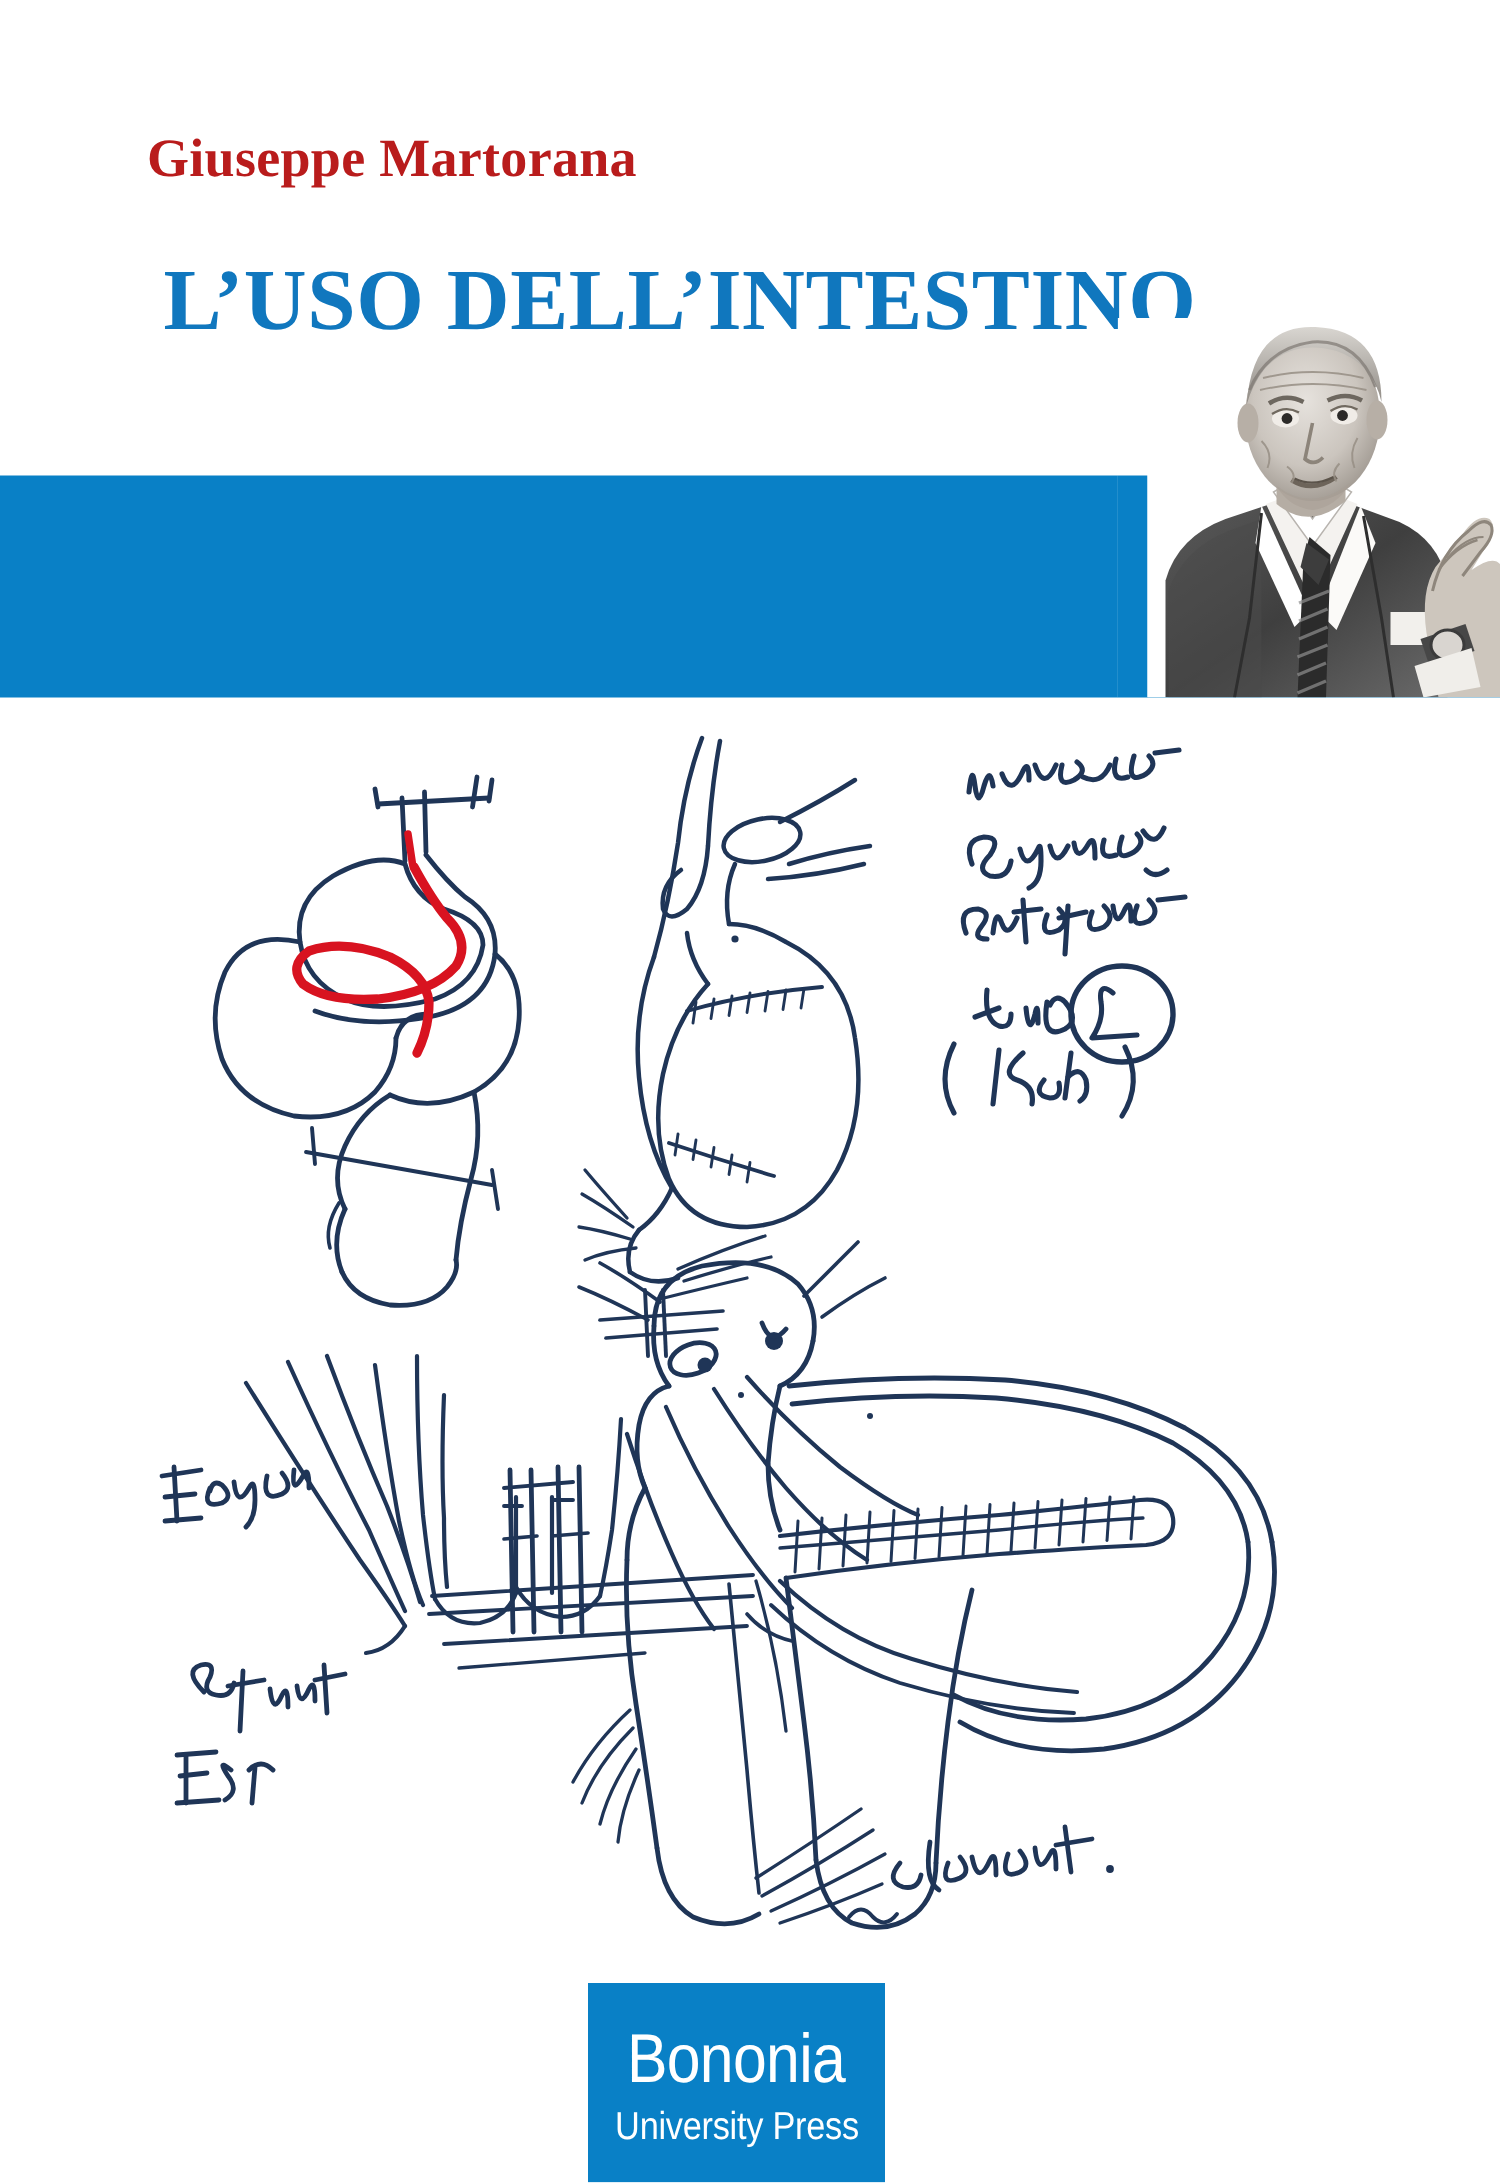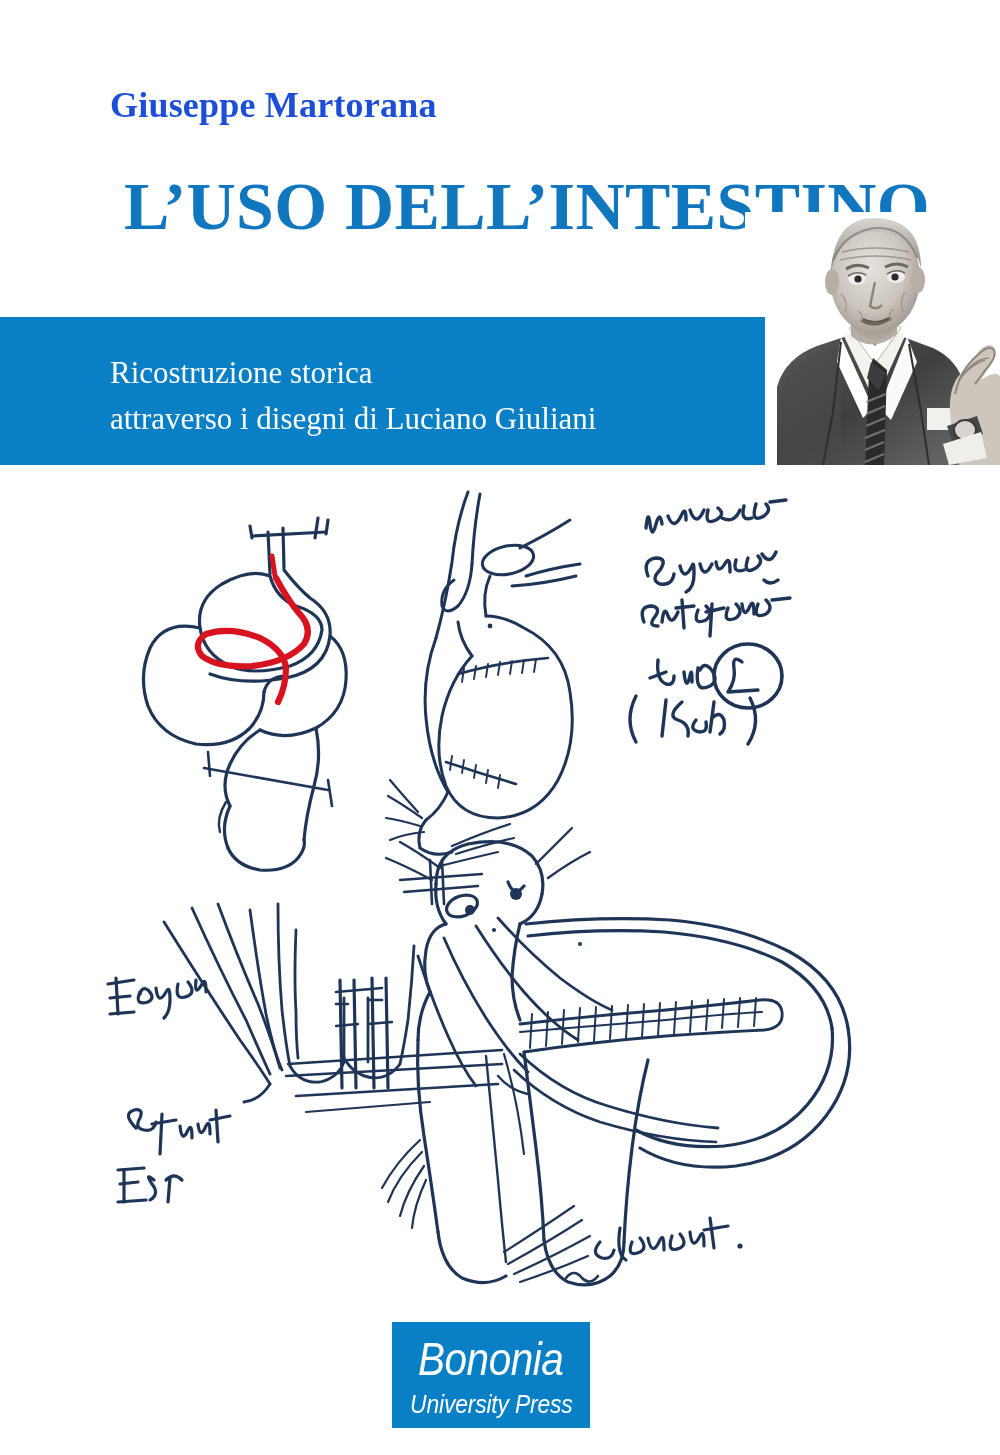--- a/index.html
+++ b/index.html
@@ -14,39 +14,39 @@
     position: relative;
     width: 1000px;
     height: 1455px;
     background: #ffffff;
     overflow: hidden;
   }
 
   
   .author {
     position: absolute;
-    left: 110px;
+    left: 98px;
     top: 84px;
     font-family: "Liberation Serif", serif;
     font-weight: bold;
     font-size: 36px;
     letter-spacing: 0.2px;
-    color: #1d4ed8;
+    color: #b91c1c;
     white-space: nowrap;
   }
 
   
   .title {
     position: absolute;
-    left: 124px;
+    left: 109px;
     top: 163px;
     width: 700px;
     font-family: "Liberation Serif", serif;
     font-weight: bold;
-    font-size: 68px;
+    font-size: 58px;
     line-height: 1.28;
     letter-spacing: 0.4px;
     color: #1077BE;
   }
   .title .line { display: block; white-space: nowrap; }
 
   
   .band {
     position: absolute;
     left: 0;
@@ -88,24 +88,23 @@
     height: 820px;
   }
   .illustration svg { display: block; width: 800px; height: 820px; }
 
   
   .logo {
     position: absolute;
     left: 392px;
     top: 1322px;
     width: 198px;
-    height: 106px;
+    height: 133px;
     background: #0980C6;
     z-index: 4;
-    font-style: italic;
   }
   .logo-inner {
     position: absolute;
     left: 0; top: 0; right: 0; bottom: 0;
     display: flex;
     flex-direction: column;
     justify-content: center;
     align-items: center;
     padding-top: 2px;
   }
@@ -133,24 +132,20 @@
 <div class="cover">
 
   <div class="author">Giuseppe Martorana</div>
 
   <div class="title">
     <span class="line">L’USO DELL’INTESTINO</span>
   </div>
 
   <div class="band"></div>
 
-  <div class="subtitle">
-    <span class="line">Ricostruzione storica</span>
-    <span class="line">attraverso i disegni di Luciano Giuliani</span>
-  </div>
 
   <div class="portrait">
     <svg width="255" height="253" viewBox="0 0 255 253" xmlns="http://www.w3.org/2000/svg">
       <defs>
         <clipPath id="pclip">
             <rect x="0" y="0" width="255" height="253"></rect>
           </clipPath>
         <linearGradient id="suitg" x1="0" y1="0" x2="1" y2="1">
           <stop offset="0%" stop-color="#5a5a5a"></stop>
           <stop offset="50%" stop-color="#3f3f3f"></stop>

